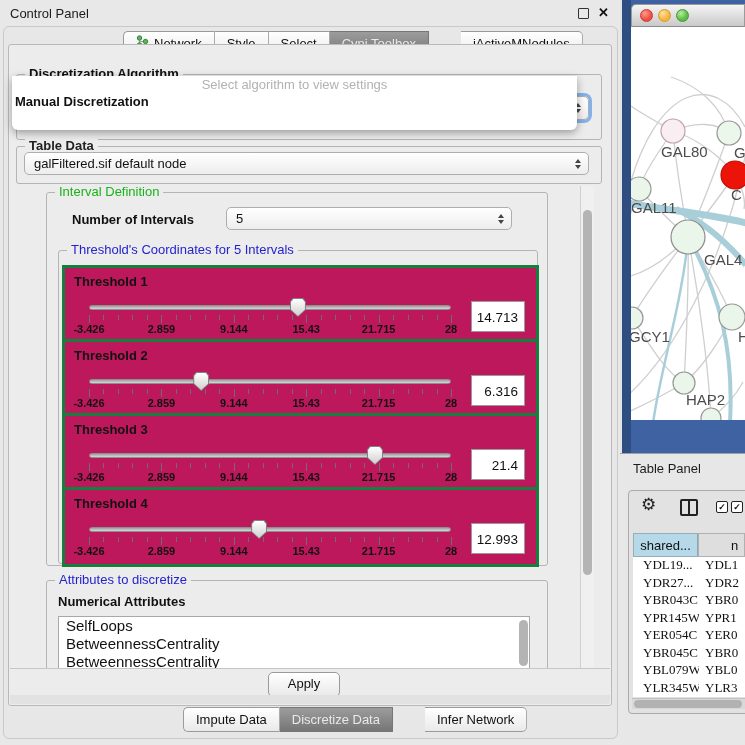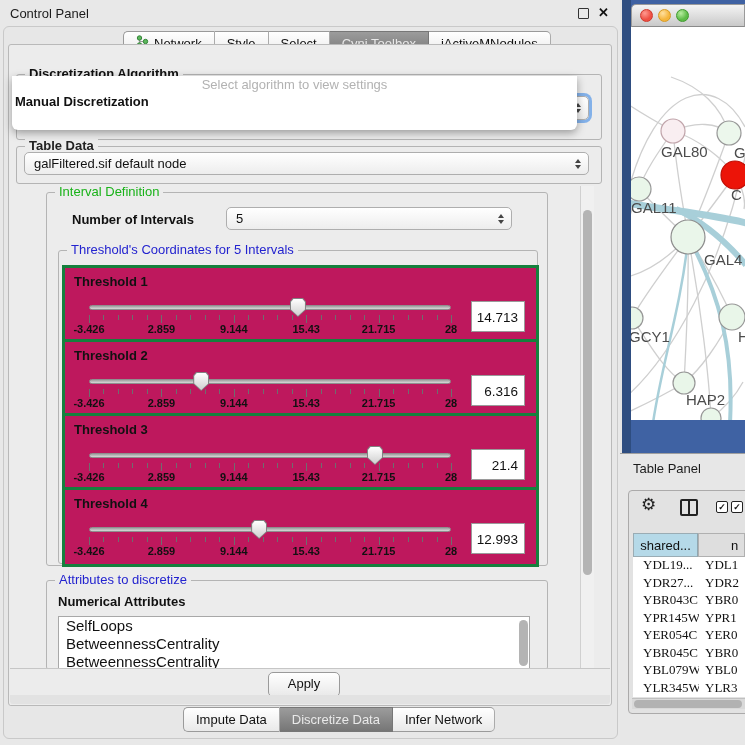--- a/index.html
+++ b/index.html
@@ -18,21 +18,21 @@
   #cp-close{left:598px;top:5px;font-size:13px;font-weight:bold;color:#111;}
   #cp-outer{left:3px;top:26px;width:613px;height:711px;background:#e7e7e7;border:1px solid #c9c9c9;border-radius:6px;}
   #cp-content{left:8px;top:44px;width:602px;height:660px;background:#ececec;border:1px solid #b9b9b9;border-radius:3px;}
 
   
   .seg-row{display:flex;padding-left:36px;}
   .seg{height:23px;line-height:23px;font-size:13px;color:#111;background:linear-gradient(#ffffff,#e9e9e9);
        border-top:1px solid #9a9a9a;border-bottom:1px solid #9a9a9a;border-right:1px solid #ababab;
        padding:0 12px;white-space:nowrap;display:flex;align-items:center;gap:5px;}
   .seg:first-child{border-left:1px solid #9a9a9a;border-radius:5px 0 0 5px;}
-  .seg:last-child{border-radius:0 5px 5px 0;}
+  .seg:last-child{border-radius:0 5px 5px 0;margin-left:32px;}
   .seg.selected{background:linear-gradient(#9c9c9c,#767676);color:#e9e9e9;border-color:#777;}
 
   
   .groupbox{border:1px solid #b4b4b4;border-radius:3px;}
   .group-title{position:absolute;top:-9px;left:8px;padding:0 4px;background:#ececec;font-size:13px;white-space:nowrap;}
   .title-green{color:#19b219;}
   .title-blue{color:#2323cf;}
   .title-black{color:#111;font-weight:bold;}
 
   

